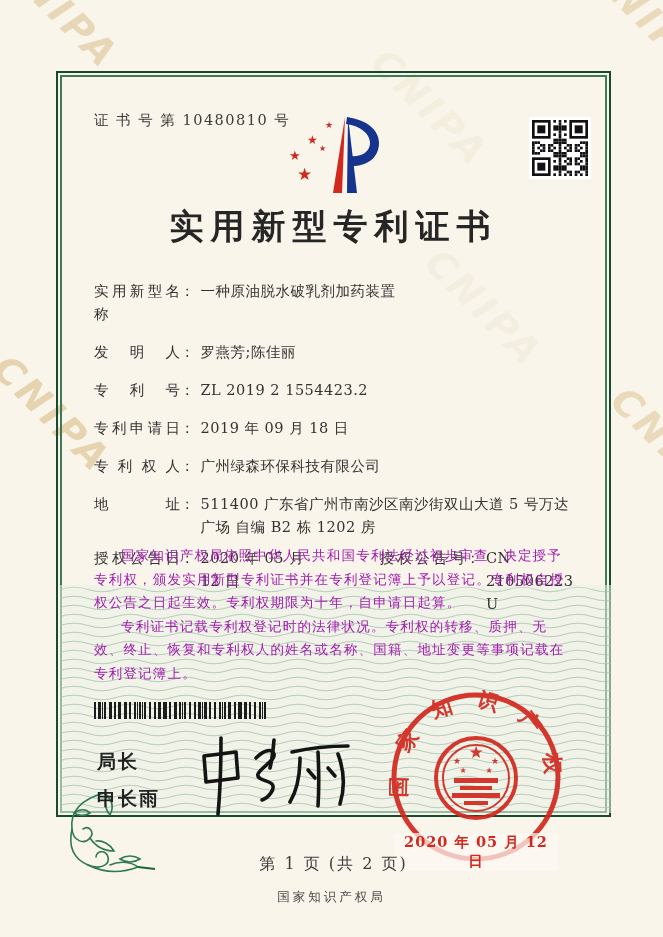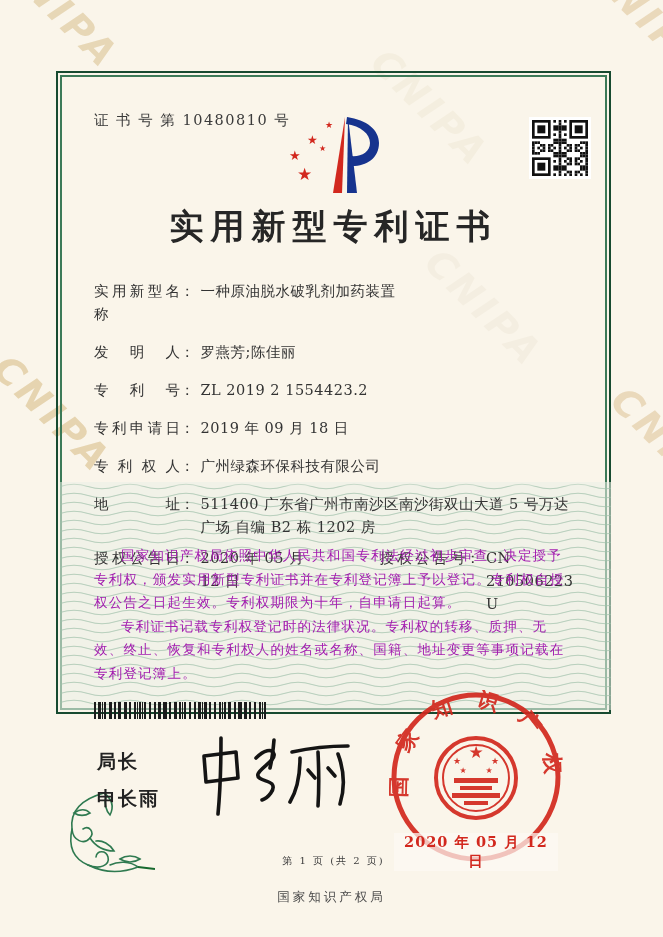--- a/index.html
+++ b/index.html
@@ -9,21 +9,21 @@
     font-family:"DejaVu Serif","Liberation Serif",serif;
     color:#2e2e2e;
   }
   .wm{
     position:absolute;font-family:"DejaVu Sans","Liberation Sans",sans-serif;
     font-weight:bold;font-style:italic;transform:rotate(45deg);
     letter-spacing:4px;pointer-events:none;user-select:none;
   }
   
   .frame{
-    position:absolute;left:56px;top:71px;width:555px;height:643px;
+    position:absolute;left:56px;top:71px;width:555px;height:746px;
     border:2px solid #17structure4a30;
     box-sizing:border-box;
   }
   .frame{border:2px solid #174a30;}
   .frame-inner{
     position:absolute;inset:2px;border:2px solid #3c7a58;
   }
   .content{position:absolute;inset:0;}
   .certno{position:absolute;left:36px;top:38px;font-size:14.5px;letter-spacing:1.5px;color:#3a3a3a;}
   .logo{position:absolute;left:219px;top:36px;width:110px;height:90px;}
@@ -52,21 +52,21 @@
   }
   .signer{position:absolute;left:39px;top:676px;font-family:"DejaVu Sans","Liberation Sans",sans-serif;font-size:19px;color:#222;font-weight:bold;}
   .signer div{margin-bottom:11px;letter-spacing:2px;}
   .signature{position:absolute;left:130px;top:655px;}
   .seal{position:absolute;left:331px;top:617px;width:174px;height:174px;}
   .sealdate{
     position:absolute;left:336px;top:760px;width:164px;text-align:center;
     color:#d2281e;font-size:14.5px;font-weight:bold;letter-spacing:1px;
     background:rgba(252,250,244,0.72);
   }
-  .pageinfo{position:absolute;left:0;right:0;top:781px;text-align:center;font-size:10px;letter-spacing:2px;color:#3c3c3c;}
+  .pageinfo{position:absolute;left:0;right:0;top:781px;text-align:center;font-size:16px;letter-spacing:2px;color:#3c3c3c;}
   .footnote{position:absolute;left:0;right:0;top:889px;text-align:center;font-size:12.5px;letter-spacing:3px;color:#4a4a4a;}
   .ornament{position:absolute;left:2px;top:716px;width:95px;height:93px;}
 </style>
 </head>
 <body>
 
 <span class="wm" style="left:-14px;top:-12px;font-size:38px;color:#e7d7b6;">CNIPA</span>
 <span class="wm" style="left:574px;top:-4px;font-size:38px;color:#ead9bb;">CNIPA</span>
 <span class="wm" style="left:-22px;top:392px;font-size:38px;color:#e6d4b0;">CNIPA</span>
 <span class="wm" style="left:596px;top:424px;font-size:38px;color:#ead9bb;">CNIPA</span>

